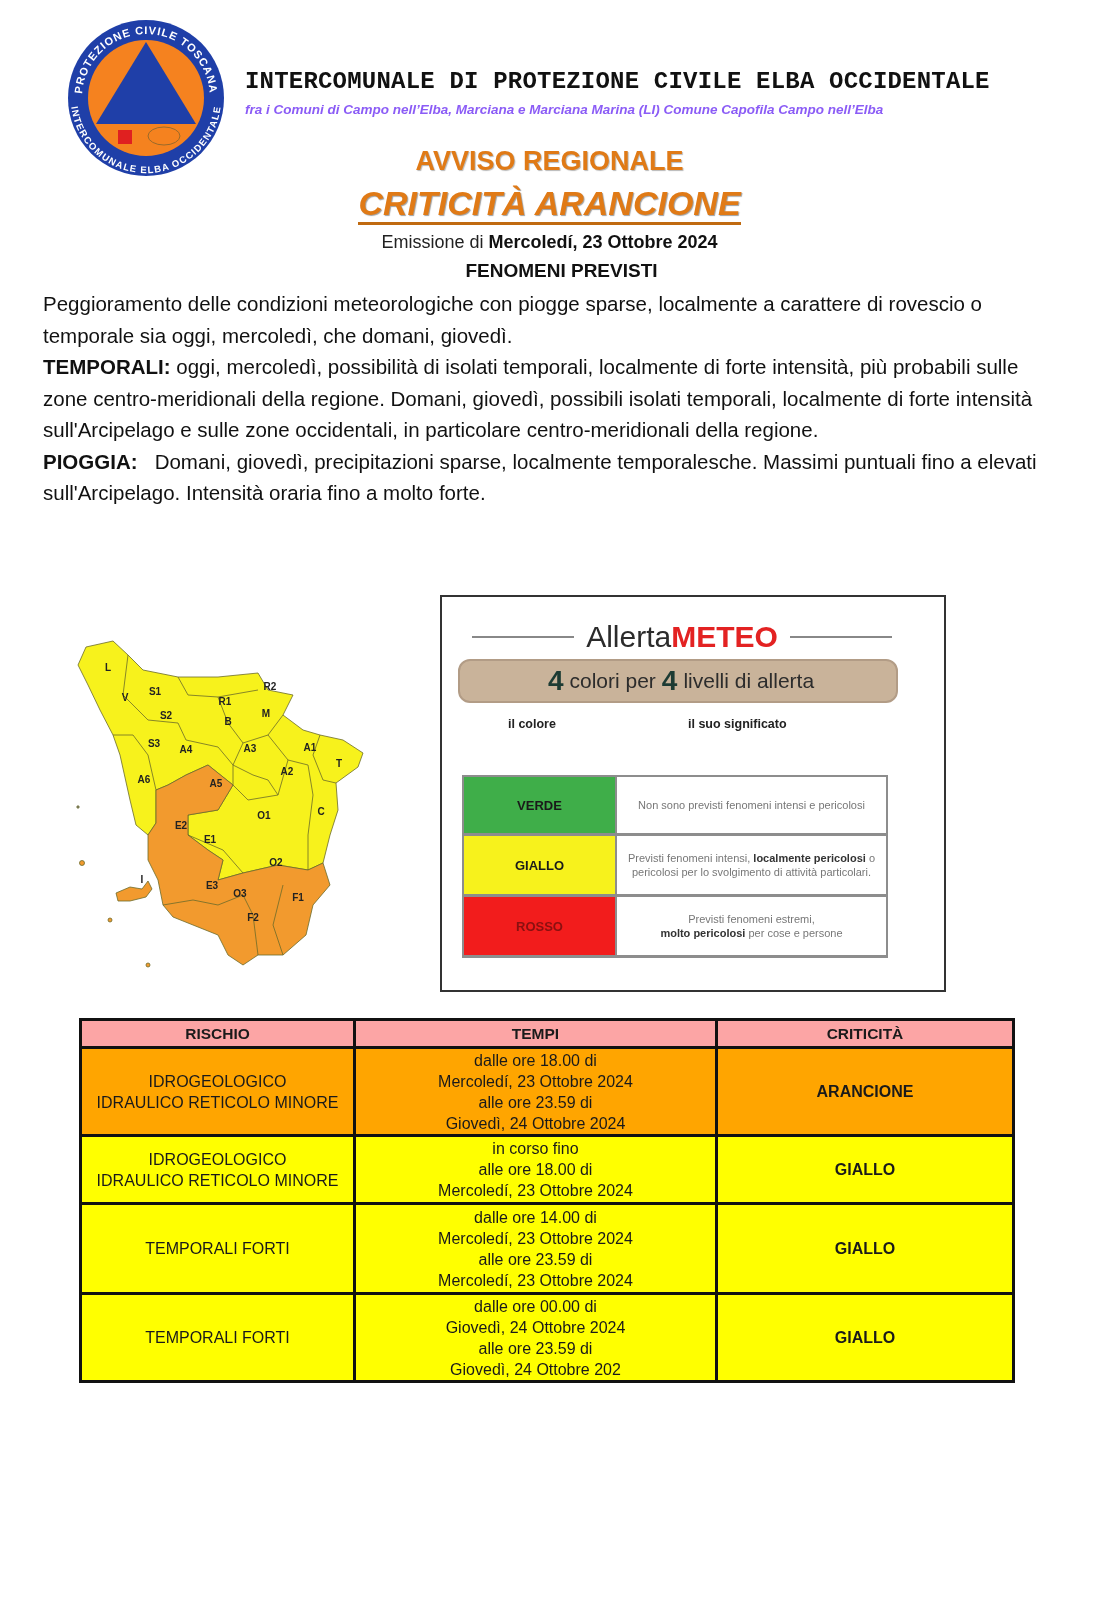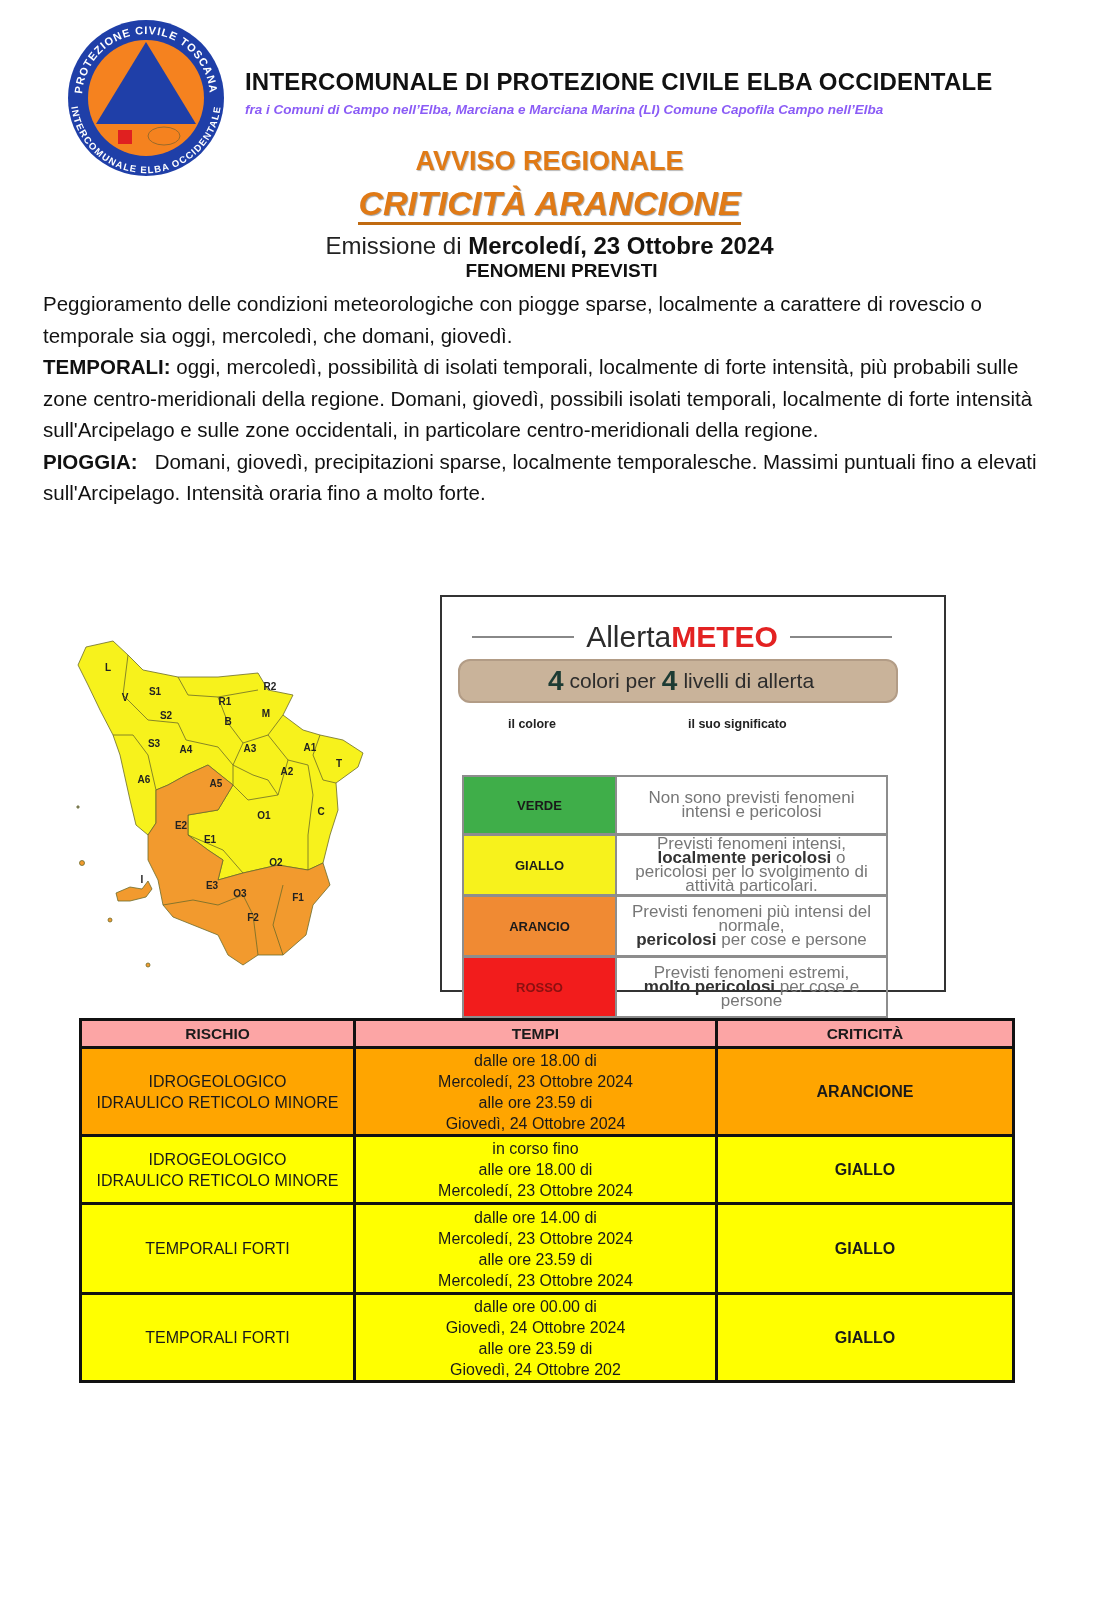--- a/index.html
+++ b/index.html
@@ -1,42 +1,42 @@
 <!DOCTYPE html>
 <html><head>
 <meta charset="utf-8">
 <style>
   * { box-sizing: border-box; margin: 0; padding: 0; }
   body { width: 1099px; height: 1600px; background: #ffffff; font-family: "Liberation Sans", sans-serif; color: #111; position: relative; overflow: hidden; }
   .logo { position: absolute; left: 66px; top: 18px; width: 160px; height: 160px; }
-  .header-title { position: absolute; left: 245px; top: 68px; font-size: 24px; font-weight: bold; letter-spacing: 0.2px; color: #111; white-space: nowrap; }
+  .header-title { position: absolute; left: 245px; top: 68px; font-size: 24px; font-weight: bold; letter-spacing: 0.2px; color: #111; white-space: nowrap; font-family: Liberation Mono, monospace; }
   .header-sub { position: absolute; left: 245px; top: 102px; font-size: 13.5px; font-weight: bold; font-style: italic; color: #8b5cf6; white-space: nowrap; }
   .center { position: absolute; left: 0; width: 1099px; text-align: center; white-space: nowrap; }
   .avviso { top: 146px; font-size: 27px; font-weight: bold; color: #e07a16; text-shadow: 1px 1px 1px #b8b8b8; }
   .criticita { top: 184px; font-size: 34px; font-weight: bold; font-style: italic; color: #e07a16; text-shadow: 1px 1px 1px #a0a0a0; }
   .criticita span { border-bottom: 3px solid #c06a10; padding-bottom: 0; }
-  .emissione { top: 232px; font-size: 24px; color: #222; }
+  .emissione { top: 232px; font-size: 18px; color: #222; }
   .emissione b { color: #111; }
   .fenomeni { top: 260px; font-size: 19px; font-weight: bold; color: #111; padding-left: 24px; }
   .body-text { position: absolute; left: 43px; top: 288px; width: 1010px; font-size: 20.5px; line-height: 31.5px; color: #111; }
   .body-text p { margin: 0; }
   .map { position: absolute; left: 68px; top: 635px; width: 310px; height: 340px; }
   .legend { position: absolute; left: 440px; top: 595px; width: 506px; height: 397px; border: 2px solid #333; background: #fff; }
   .legend .title-row { position: absolute; left: 30px; top: 22px; width: 420px; height: 36px; display: flex; align-items: center; justify-content: flex-end; }
   .legend .title-row .line { flex: 1; height: 2px; background: #888; }
   .legend .title-row .t { padding: 0 12px; font-size: 30px; color: #2b2b2b; white-space: nowrap; }
   .legend .title-row .t b { color: #e32222; font-weight: bold; }
   .legend .pill { position: absolute; left: 16px; top: 62px; width: 440px; height: 44px; border-radius: 12px; background: #c9b39a; border: 2px solid #b29c86; display: flex; align-items: center; justify-content: center; font-size: 21px; color: #2c2c2c; white-space: nowrap; }
   .legend .pill b { font-size: 28px; color: #1c3b33; margin: 0 6px; }
   .legend .col-h { position: absolute; top: 120px; font-size: 12.5px; font-weight: bold; color: #222; }
   .legend .rows { position: absolute; left: 20px; top: 138px; width: 426px; }
   .legend .row { display: flex; height: 61px; border-bottom: 3px solid #8d8d8d; }
   .legend .row:first-child { border-top: 2px solid #8d8d8d; margin-top: 40px; }
   .legend .swatch { width: 155px; display: flex; align-items: center; justify-content: center; font-size: 13px; font-weight: bold; color: #1a1a1a; border-right: 2px solid #8d8d8d; border-left: 2px solid #8d8d8d; }
-  .legend .meaning { flex: 1; display: flex; align-items: center; justify-content: center; text-align: center; font-size: 17px; color: #777; line-height: 14px; padding: 0 8px; border-right: 2px solid #8d8d8d; }
+  .legend .meaning { flex: 1; display: flex; align-items: center; justify-content: center; text-align: center; font-size: 11px; color: #777; line-height: 14px; padding: 0 8px; border-right: 2px solid #8d8d8d; }
   .legend .meaning b { color: #333; }
   table.risk { position: absolute; left: 79px; top: 1018px; width: 936px; border-collapse: collapse; font-size: 16px; }
   table.risk td, table.risk th { border: 3px solid #111; text-align: center; vertical-align: middle; line-height: 21px; color: #1a1a1a; }
   table.risk th { background: #fca5a5; font-weight: bold; height: 28px; font-size: 15.5px; }
   table.risk td.col1 { width: 274px; }
   table.risk td.col2 { width: 362px; }
   table.risk td.crit { font-weight: bold; }
   .tempi-line { display: block; }
 </style>
 </head>
@@ -151,26 +151,20 @@
       <div class="swatch" style="background:#3fae49">VERDE</div>
       <div class="meaning">Non sono previsti fenomeni intensi e pericolosi</div>
     </div>
     <div class="row">
       <div class="swatch" style="background:#f7f21c">GIALLO</div>
       <div class="meaning">
           <span><span>Previsti fenomeni intensi,</span> <b>localmente pericolosi</b> <span>o pericolosi per lo svolgimento di attività particolari.</span></span>
         </div>
     </div>
     <div class="row">
-      <div class="swatch" style="background:#f08a33">ARANCIO</div>
-      <div class="meaning">
-          <span><span>Previsti fenomeni più intensi del normale,</span><br><b>pericolosi</b> <span>per cose e persone</span></span>
-        </div>
-    </div>
-    <div class="row">
       <div class="swatch" style="background:#f21c1c;color:#8a1010">ROSSO</div>
       <div class="meaning">
           <span><span>Previsti fenomeni estremi,</span><br><b>molto pericolosi</b> <span>per cose e persone</span></span>
         </div>
     </div>
   </div>
 </div>
 
 <table class="risk">
   <thead>

